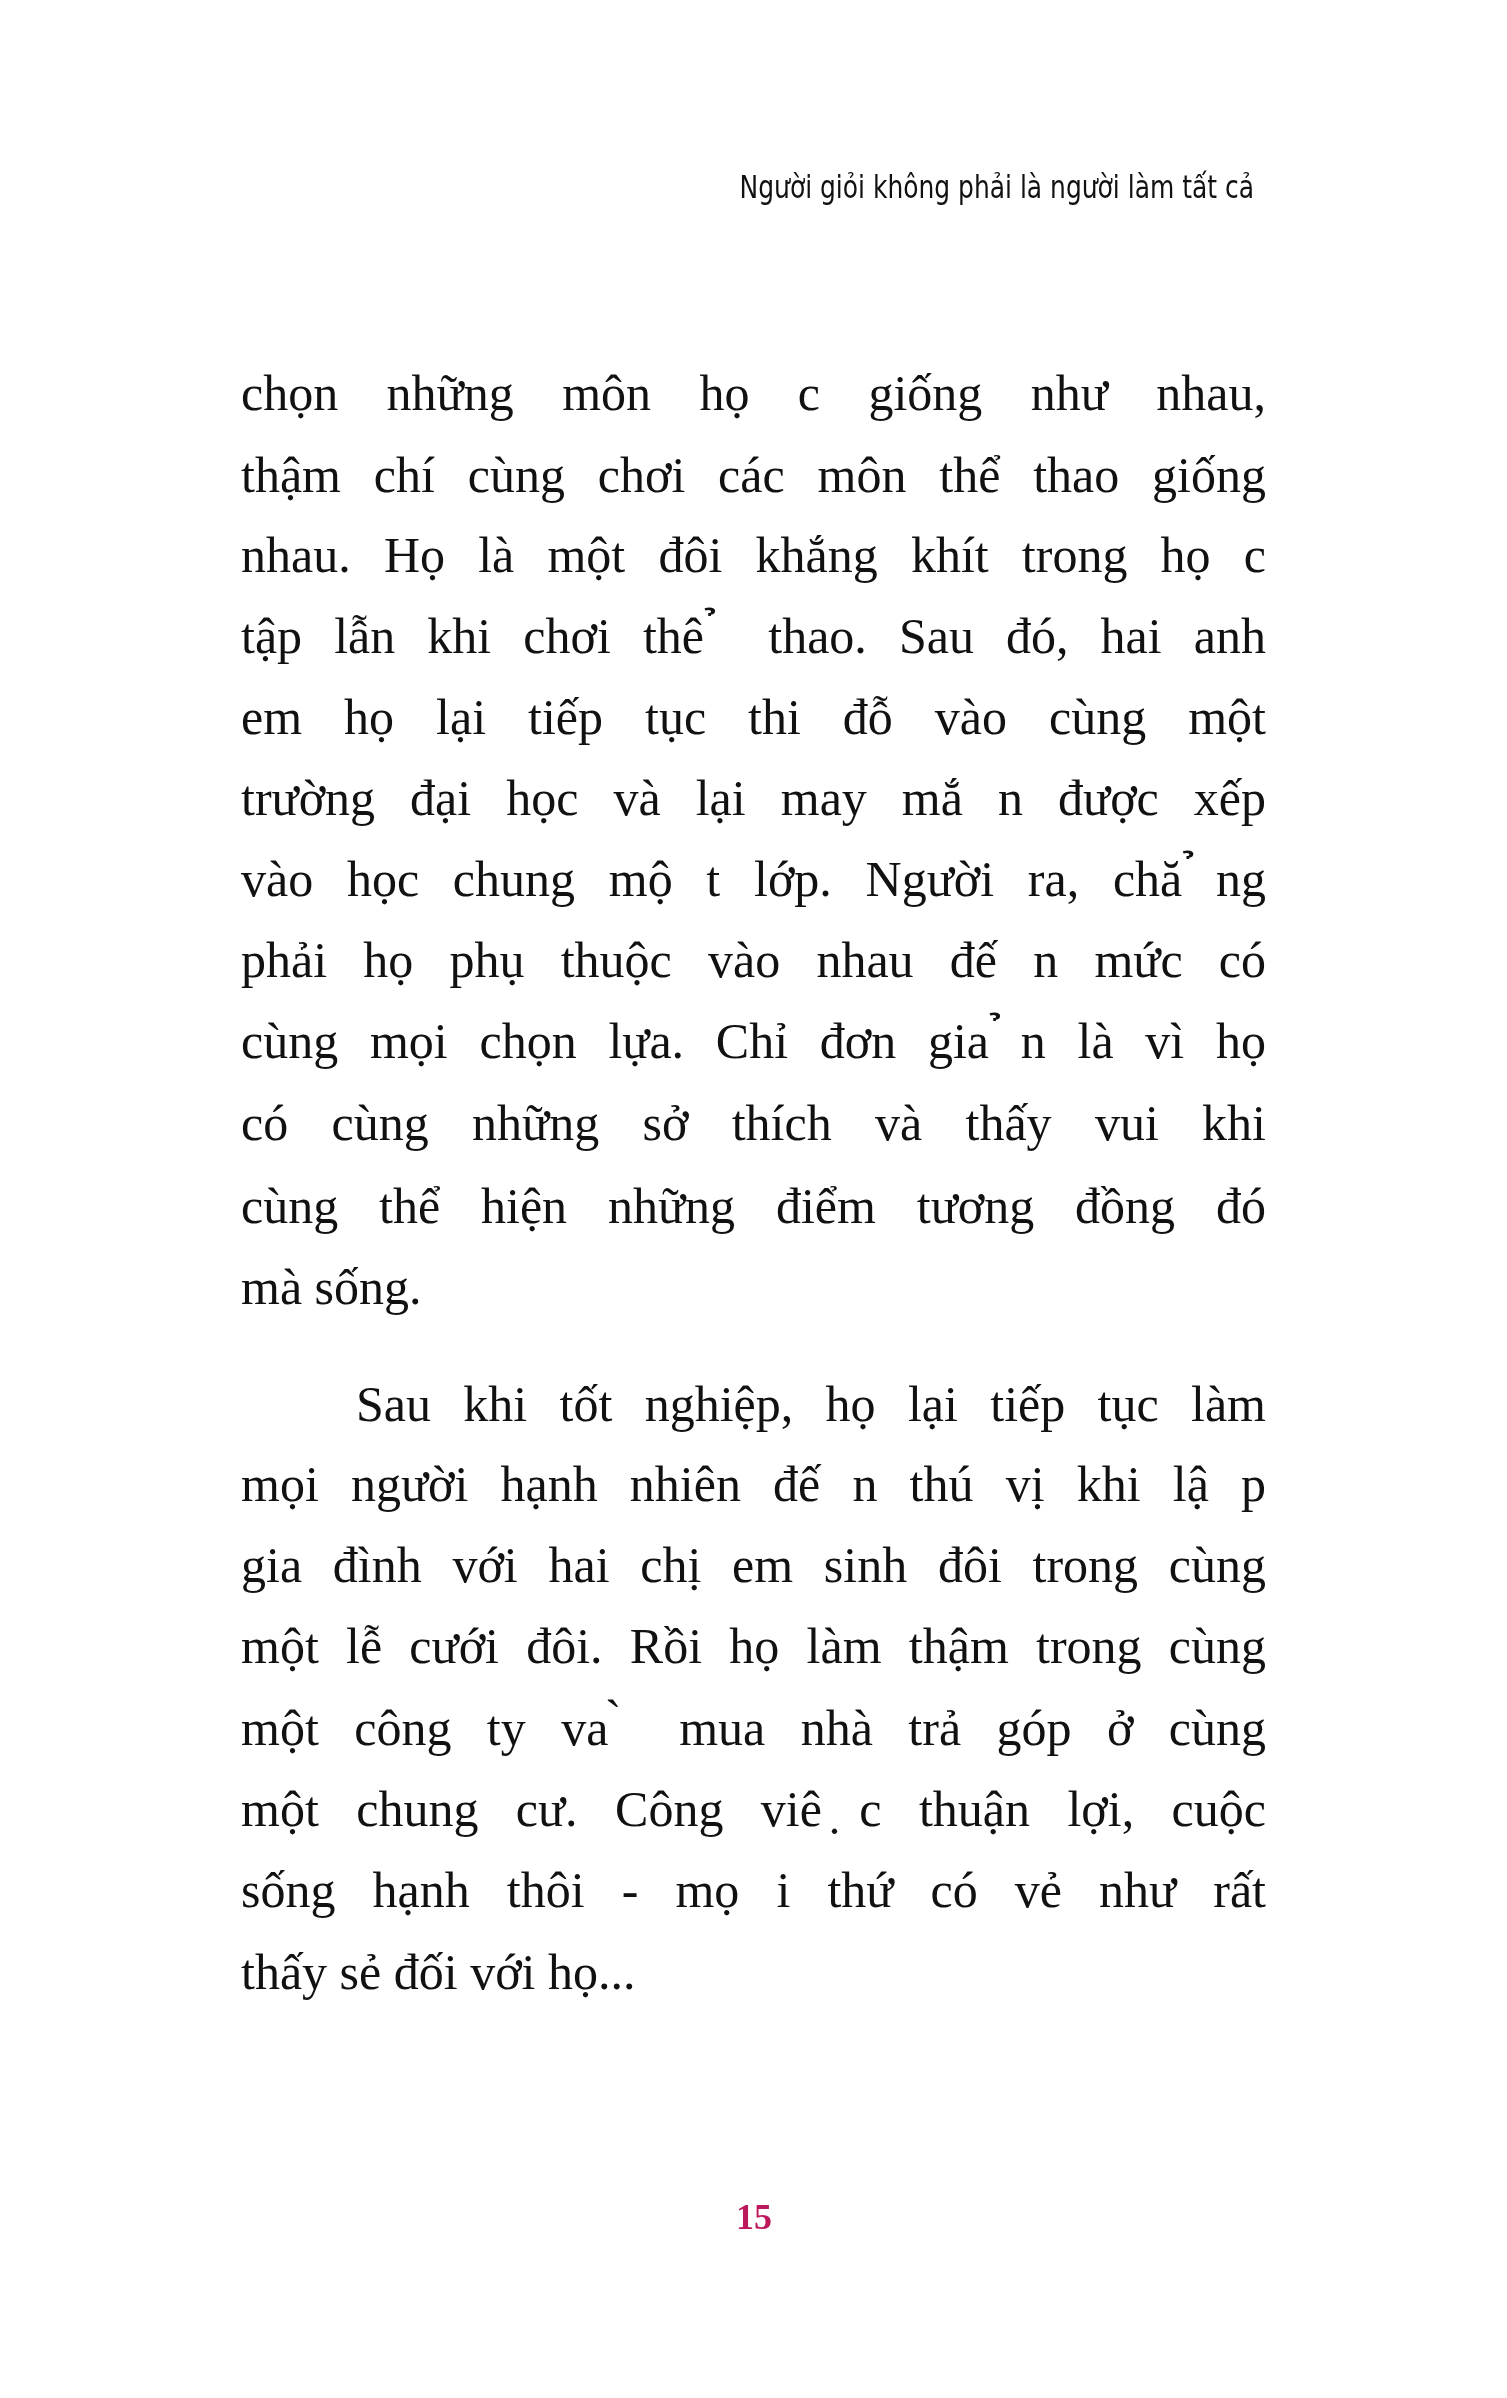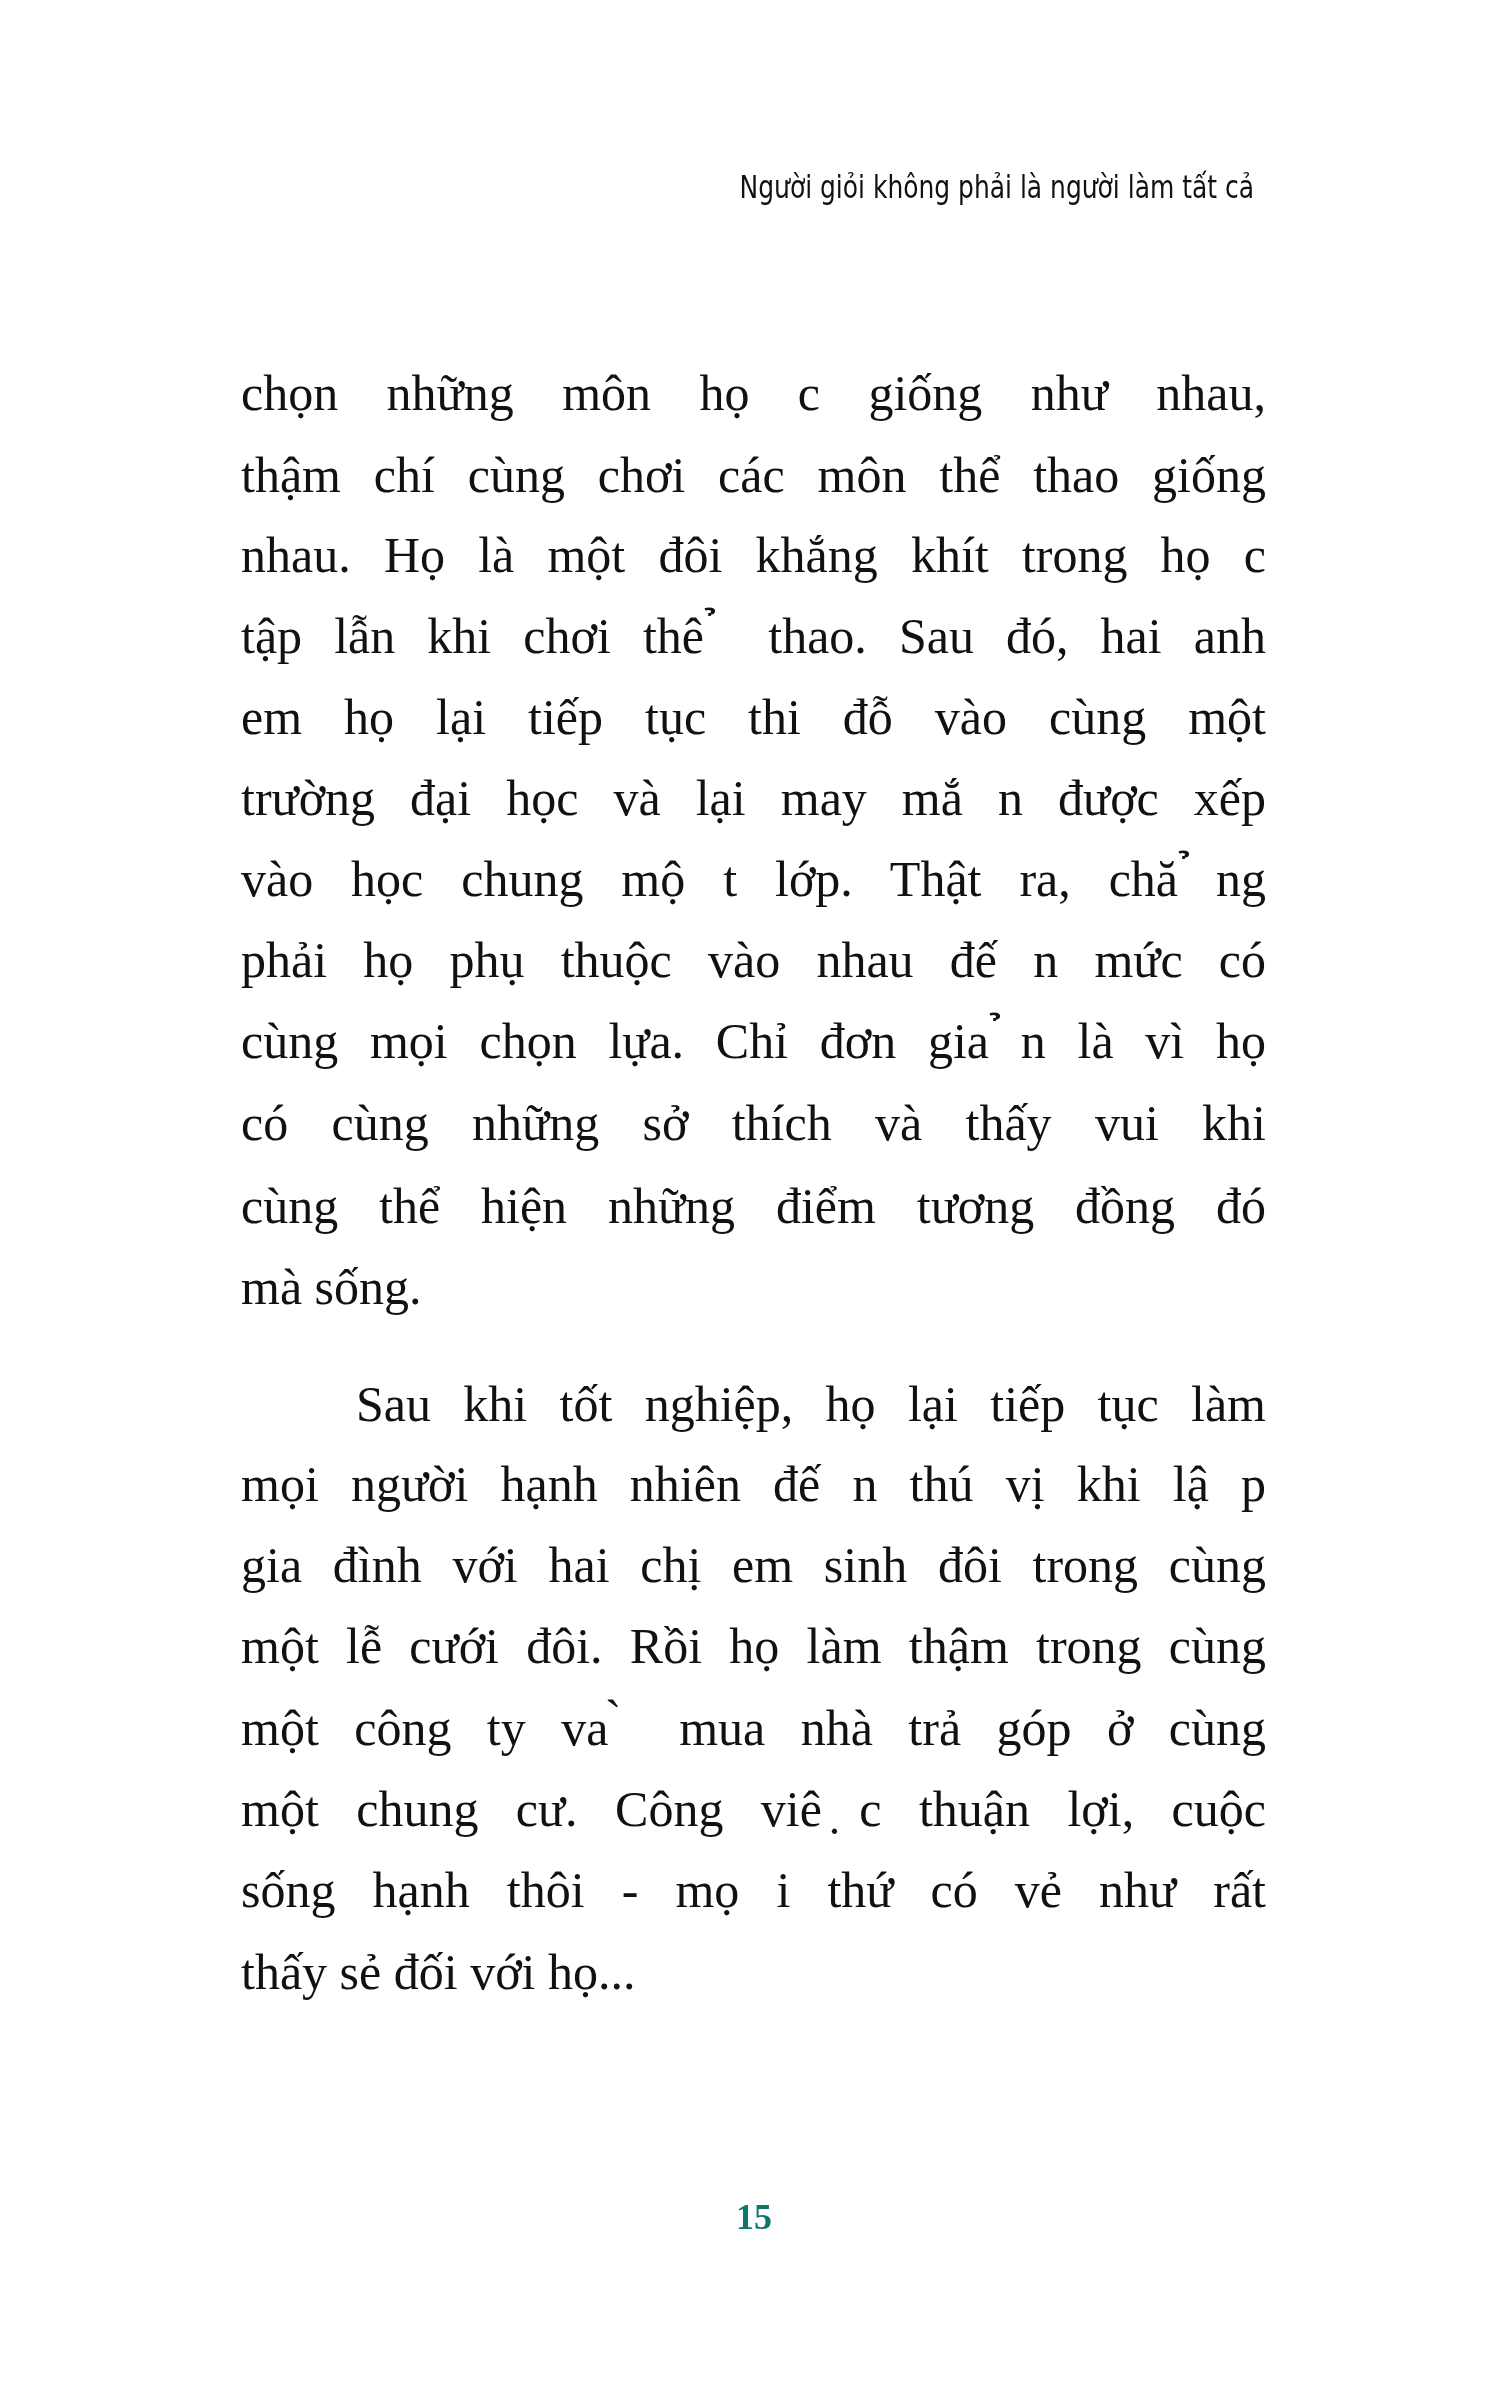--- a/index.html
+++ b/index.html
@@ -15,36 +15,36 @@
     position: absolute; left: 241px; width: 1025px; height: 64px;
     font-family: Liberation Serif, serif; font-size: 50px; line-height: 64px;
     text-align: justify; text-align-last: justify; white-space: normal;
     overflow: visible;
   }
   .line.last { text-align-last: left; }
   .line.indent { left: 356px; width: 910px; }
   .page-number {
     position: absolute; left: 683px; width: 142px; top: 2196px;
     text-align: center; font-family: "Liberation Serif", serif; font-weight: bold;
-    font-size: 36px; line-height: 43px; color: #0f766e;
+    font-size: 36px; line-height: 43px; color: #be185d;
   }
 </style>
 </head>
 <body>
 
 <div class="running-header">Người giỏi không phải là người làm tất cả</div>
 
 <div>
   <div class="line" style="top:361px">chọn  những  môn họ c  giống  như nhau,</div>
   <div class="line" style="top:443px">thậm chí cùng chơi các môn thể thao giống</div>
   <div class="line" style="top:523px">nhau. Họ là một đôi khắng khít trong họ c</div>
   <div class="line" style="top:604px">tập lẫn khi chơi thê ̉ thao. Sau đó, hai anh</div>
   <div class="line" style="top:685px">em họ lại tiếp tục thi đỗ vào cùng một</div>
   <div class="line" style="top:766px">trường đại học và lại may mắ n được xếp</div>
-  <div class="line" style="top:847px">vào học chung mộ t lớp. Thật ra, chă ̉ng</div>
+  <div class="line" style="top:847px">vào học chung mộ t lớp. Người ra, chă ̉ng</div>
   <div class="line" style="top:928px">phải họ phụ thuộc vào nhau đế n mức có</div>
   <div class="line" style="top:1009px">cùng mọi chọn lựa. Chỉ đơn gia ̉n là vì họ</div>
   <div class="line" style="top:1091px">có cùng những sở thích và thấy vui khi</div>
   <div class="line" style="top:1174px">cùng thể hiện những điểm tương đồng đó</div>
   <div class="line last" style="top:1255px">mà sống.</div>
 </div>
 
 <div>
   <div class="line indent" style="top:1372px">Sau khi tốt nghiệp, họ lại tiếp tục làm</div>
   <div class="line" style="top:1452px">mọi người hạnh nhiên đế n thú vị khi lậ p</div>

